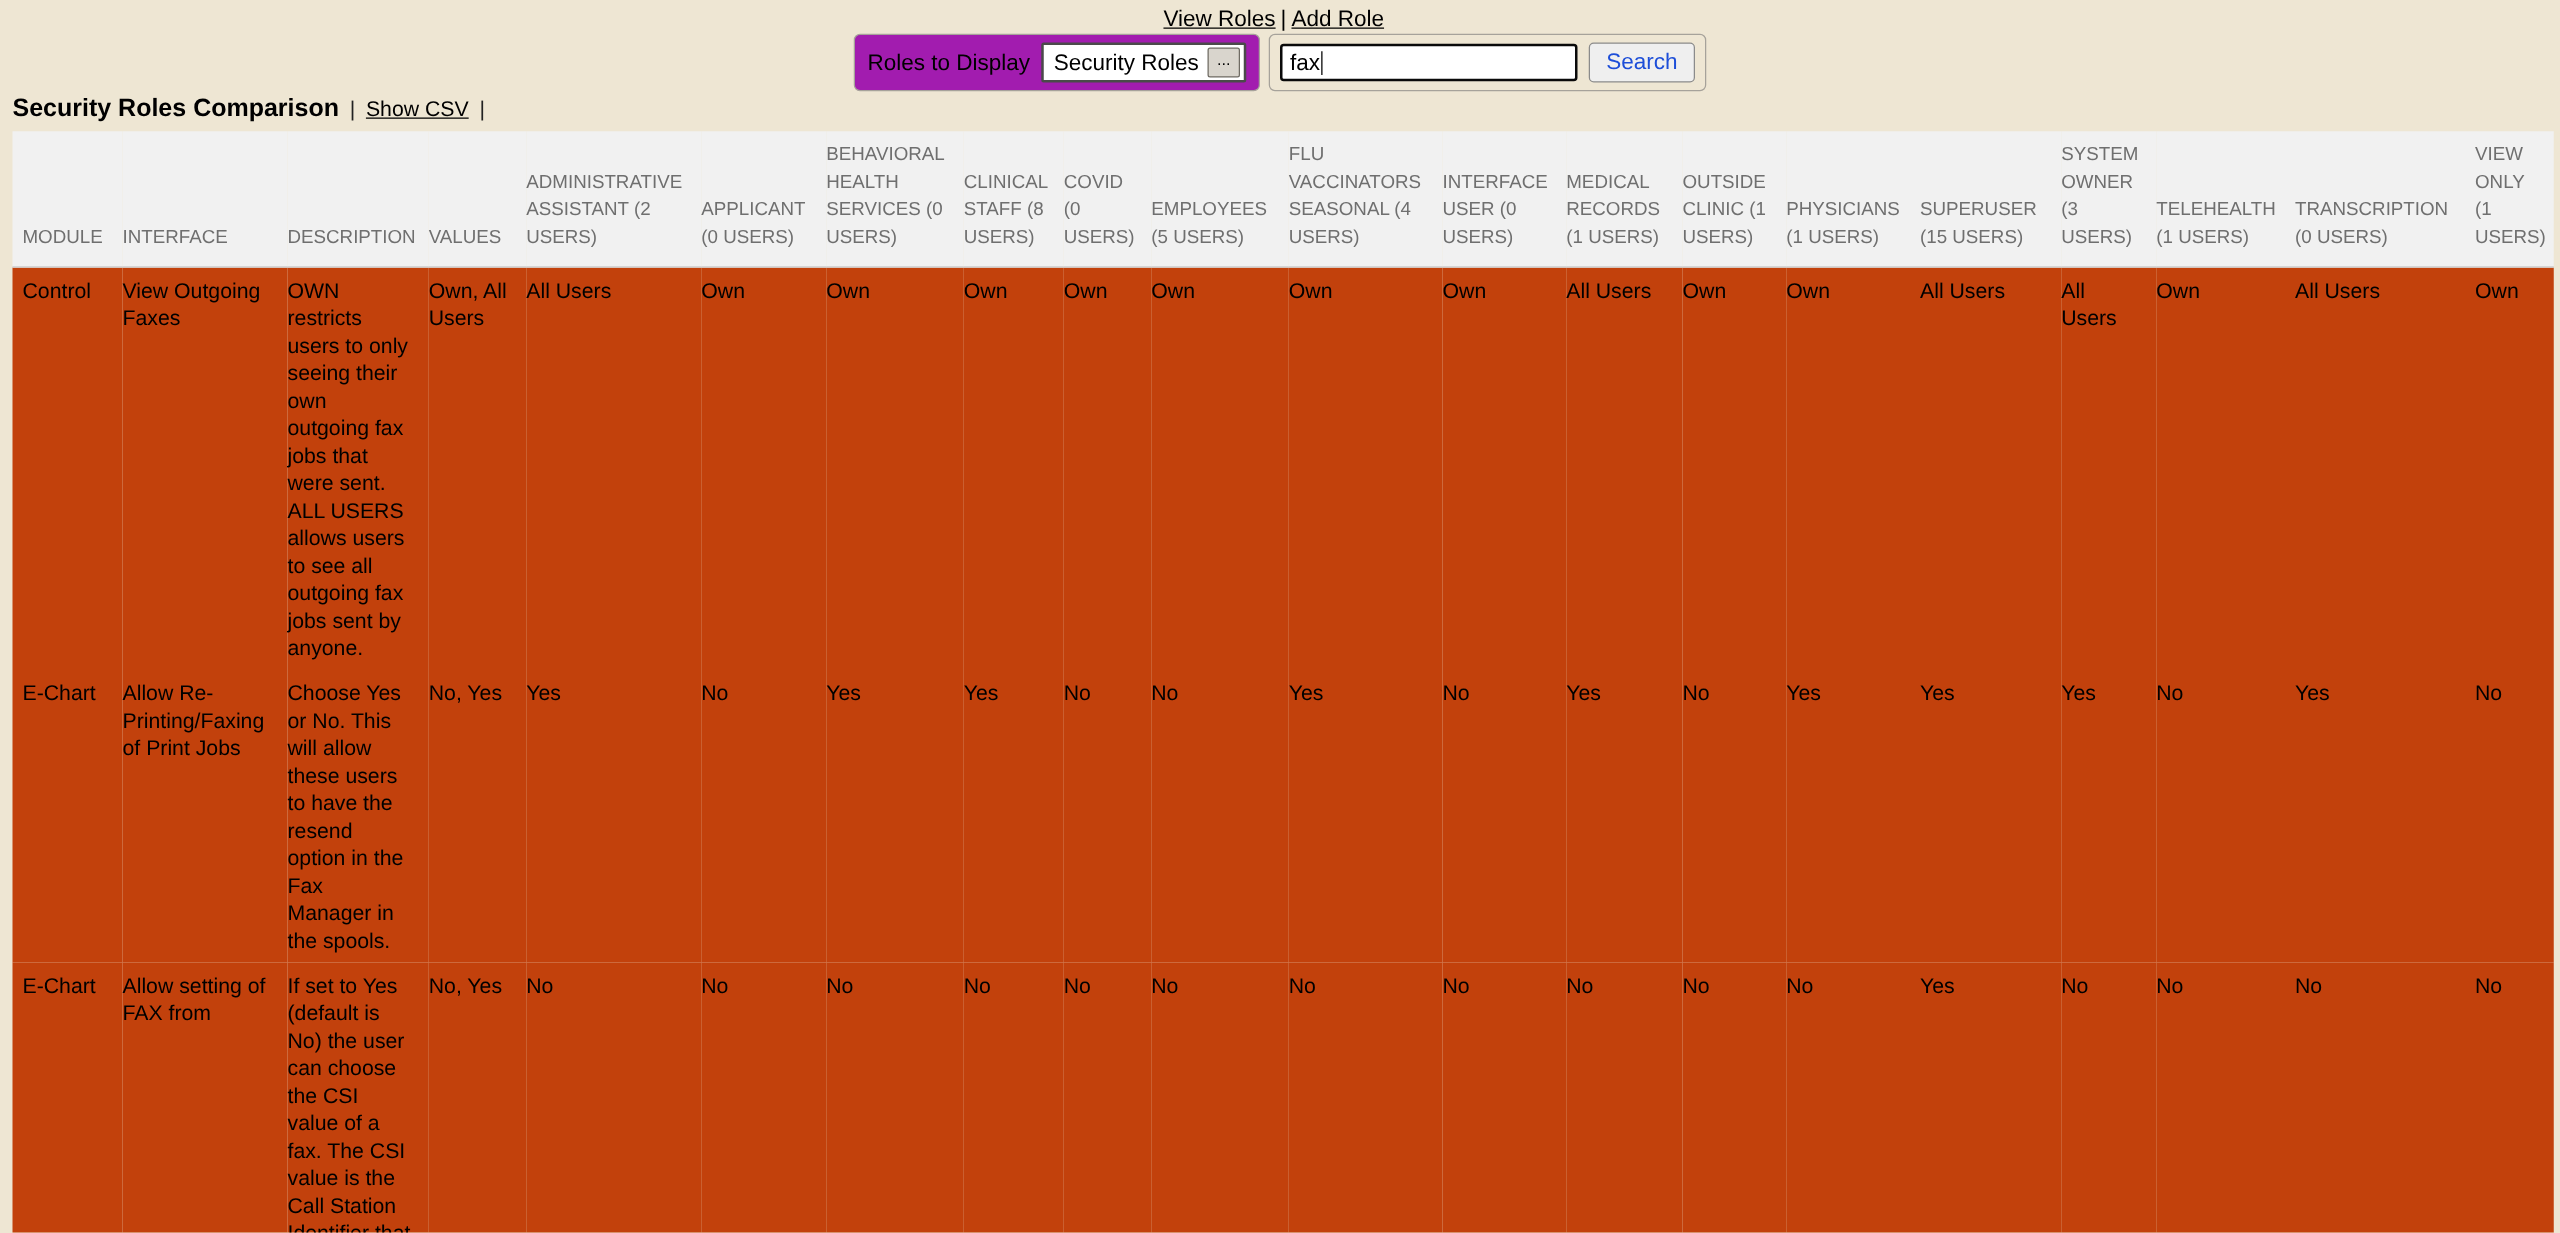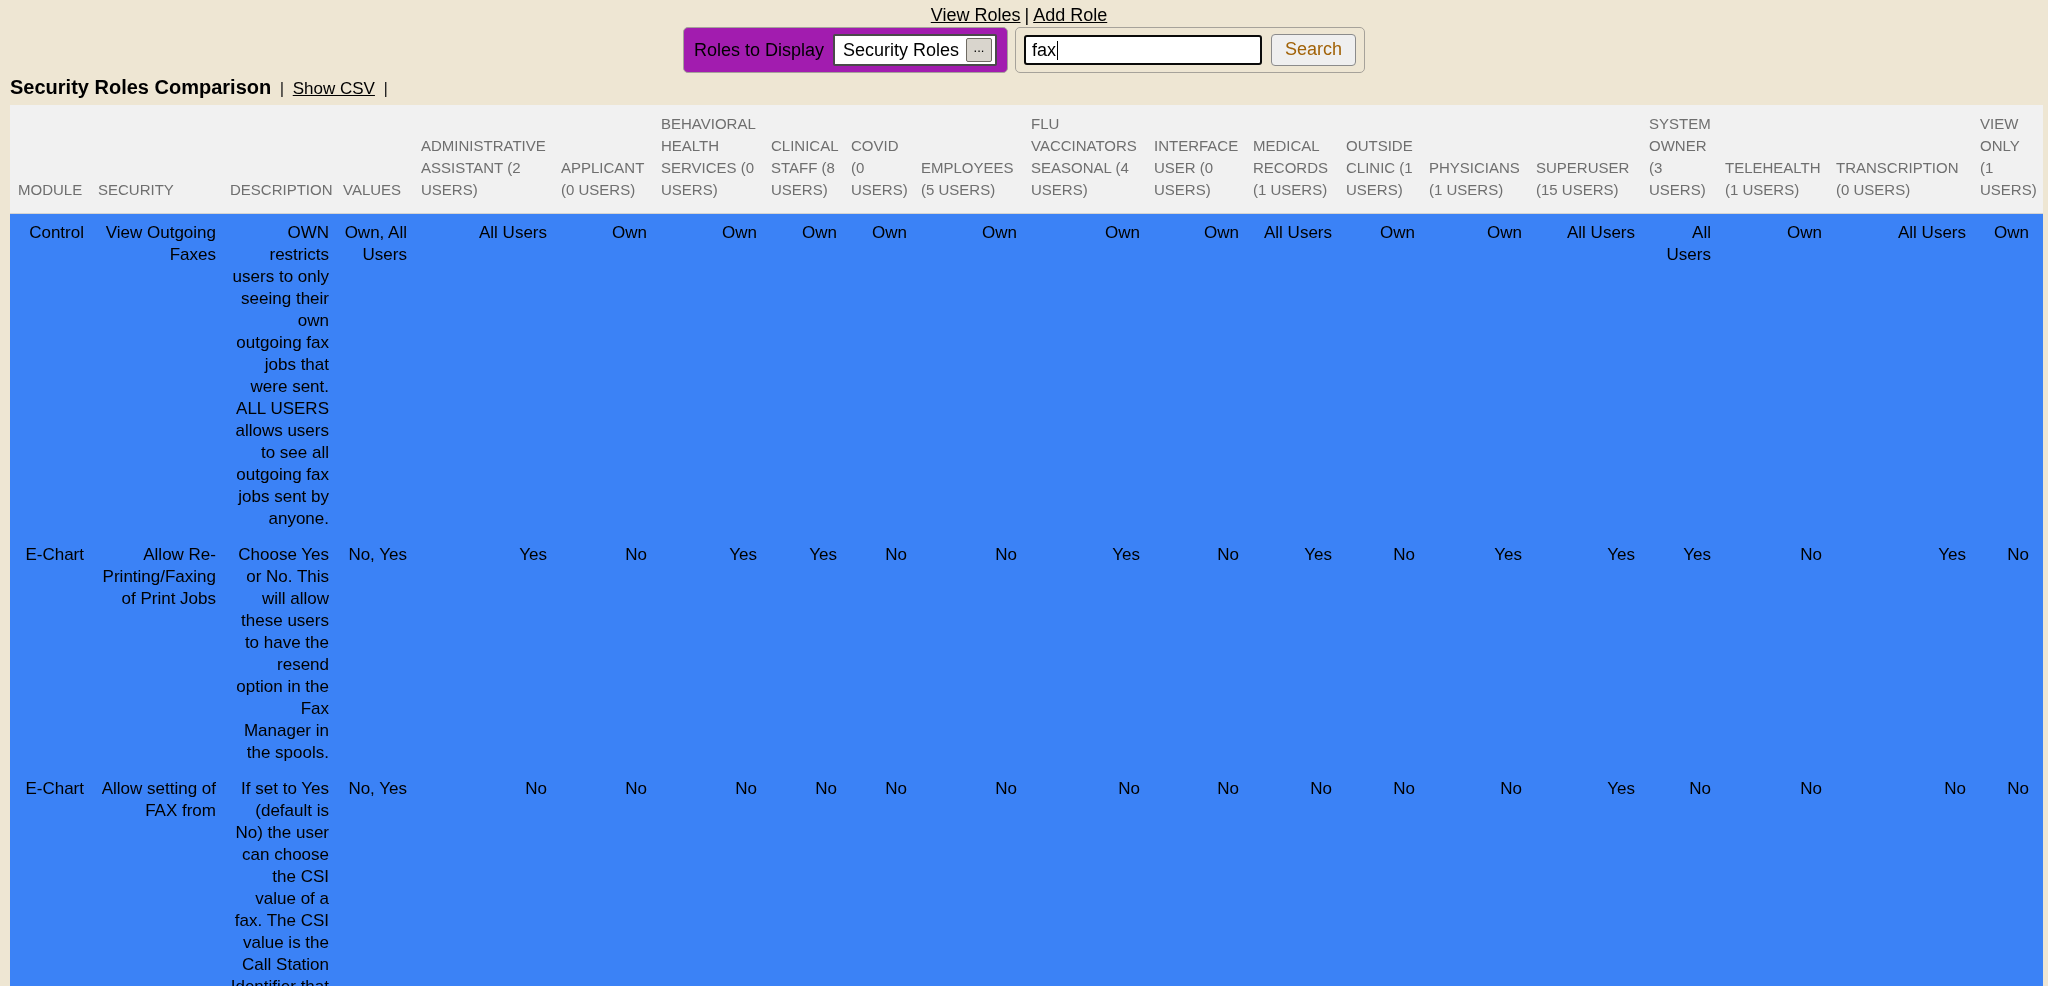--- a/index.html
+++ b/index.html
@@ -75,21 +75,21 @@
   }
   .caret { display: inline-block; width: 1px; height: 19px; background: #000; margin-left: 1px; }
   .search-btn {
     background: #EFEFEF;
     border: 1px solid #8b8b8b;
     border-radius: 4px;
     font-size: 18px;
     padding: 4px 13px 5px 13px;
     font-family: "Liberation Sans", sans-serif;
     cursor: pointer;
-    color: #a16207;
+    color: #1d4ed8;
   }
 
   
   .title-row {
     margin: 3px 0 0 10px;
     font-size: 20px;
     height: 25px;
     white-space: nowrap;
   }
   .title-row .page-title { font-weight: bold; }
@@ -109,25 +109,25 @@
     font-weight: 400;
     font-size: 15px;
     line-height: 22px;
     text-align: left;
     vertical-align: bottom;
     height: 100px;
     padding: 8px 14px 12px 0;
     border-bottom: 1px solid #D4D4D4;
   }
   table.roles-table td {
-    background: #3b82f6;
+    background: #c2410c;
     font-size: 17px;
     line-height: 22px;
     vertical-align: top;
-    text-align: right;
+    text-align: left;
     padding: 8px 14px 6px 0;
   }
   table.roles-table th.first, table.roles-table td.first { padding-left: 8px; }
 </style>
 </head>
 <body>
 
 <div class="top-links">
   <a>View Roles</a><span class="sep">|</span><a>Add Role</a>
 </div>
@@ -153,21 +153,21 @@
   <span class="page-title">Security Roles Comparison</span>
   <span class="sep">|</span>
   <a>Show CSV</a>
   <span class="sep">|</span>
 </div>
 
 <table class="roles-table">
   <thead>
     <tr id="header-row">
         <th class="first" style="width: 88px; margin-left: 24px;">MODULE</th>
-        <th style="width: 132px;">SECURITY</th>
+        <th style="width: 132px;">INTERFACE</th>
         <th style="width: 113px;">DESCRIPTION</th>
         <th style="width: 78px;">VALUES</th>
         <th style="width: 140px;">ADMINISTRATIVE ASSISTANT (2 USERS)</th>
         <th style="width: 100px;">APPLICANT (0 USERS)</th>
         <th style="width: 110px;">BEHAVIORAL HEALTH SERVICES (0 USERS)</th>
         <th style="width: 80px;">CLINICAL STAFF (8 USERS)</th>
         <th style="width: 70px;">COVID (0 USERS)</th>
         <th style="width: 110px;">EMPLOYEES (5 USERS)</th>
         <th style="width: 123px;">FLU VACCINATORS SEASONAL (4 USERS)</th>
         <th style="width: 99px;">INTERFACE USER (0 USERS)</th>

